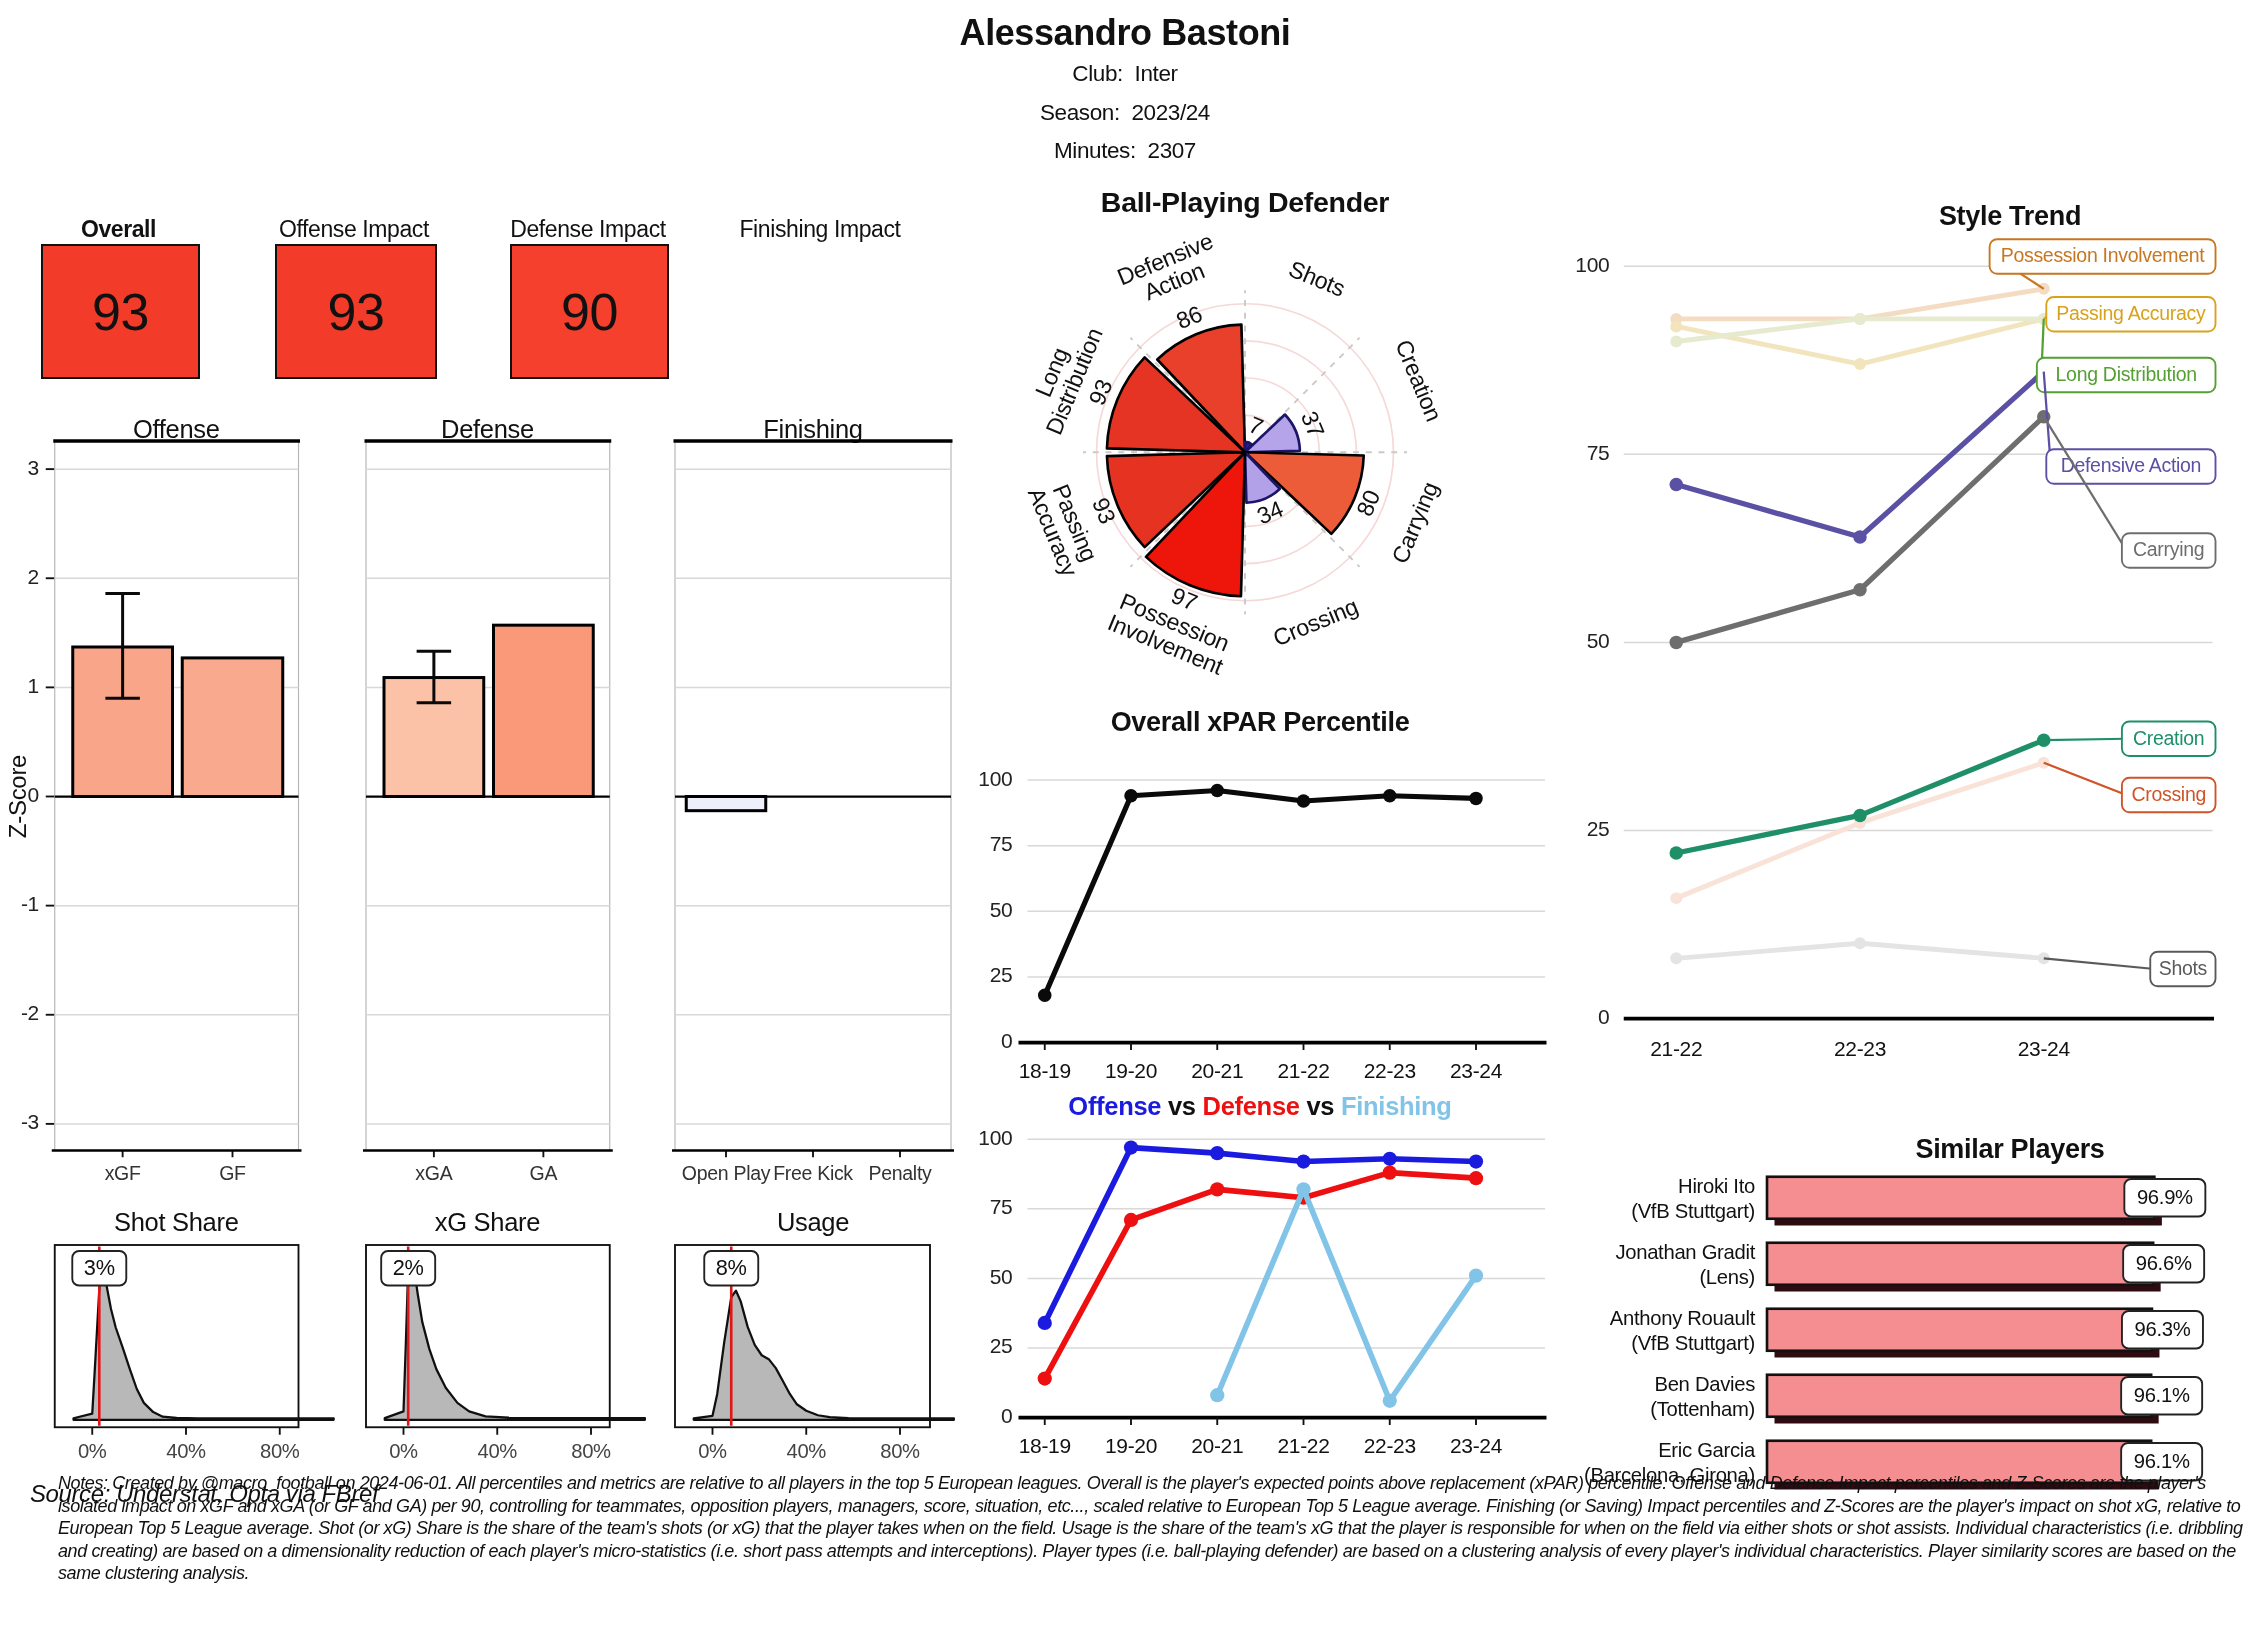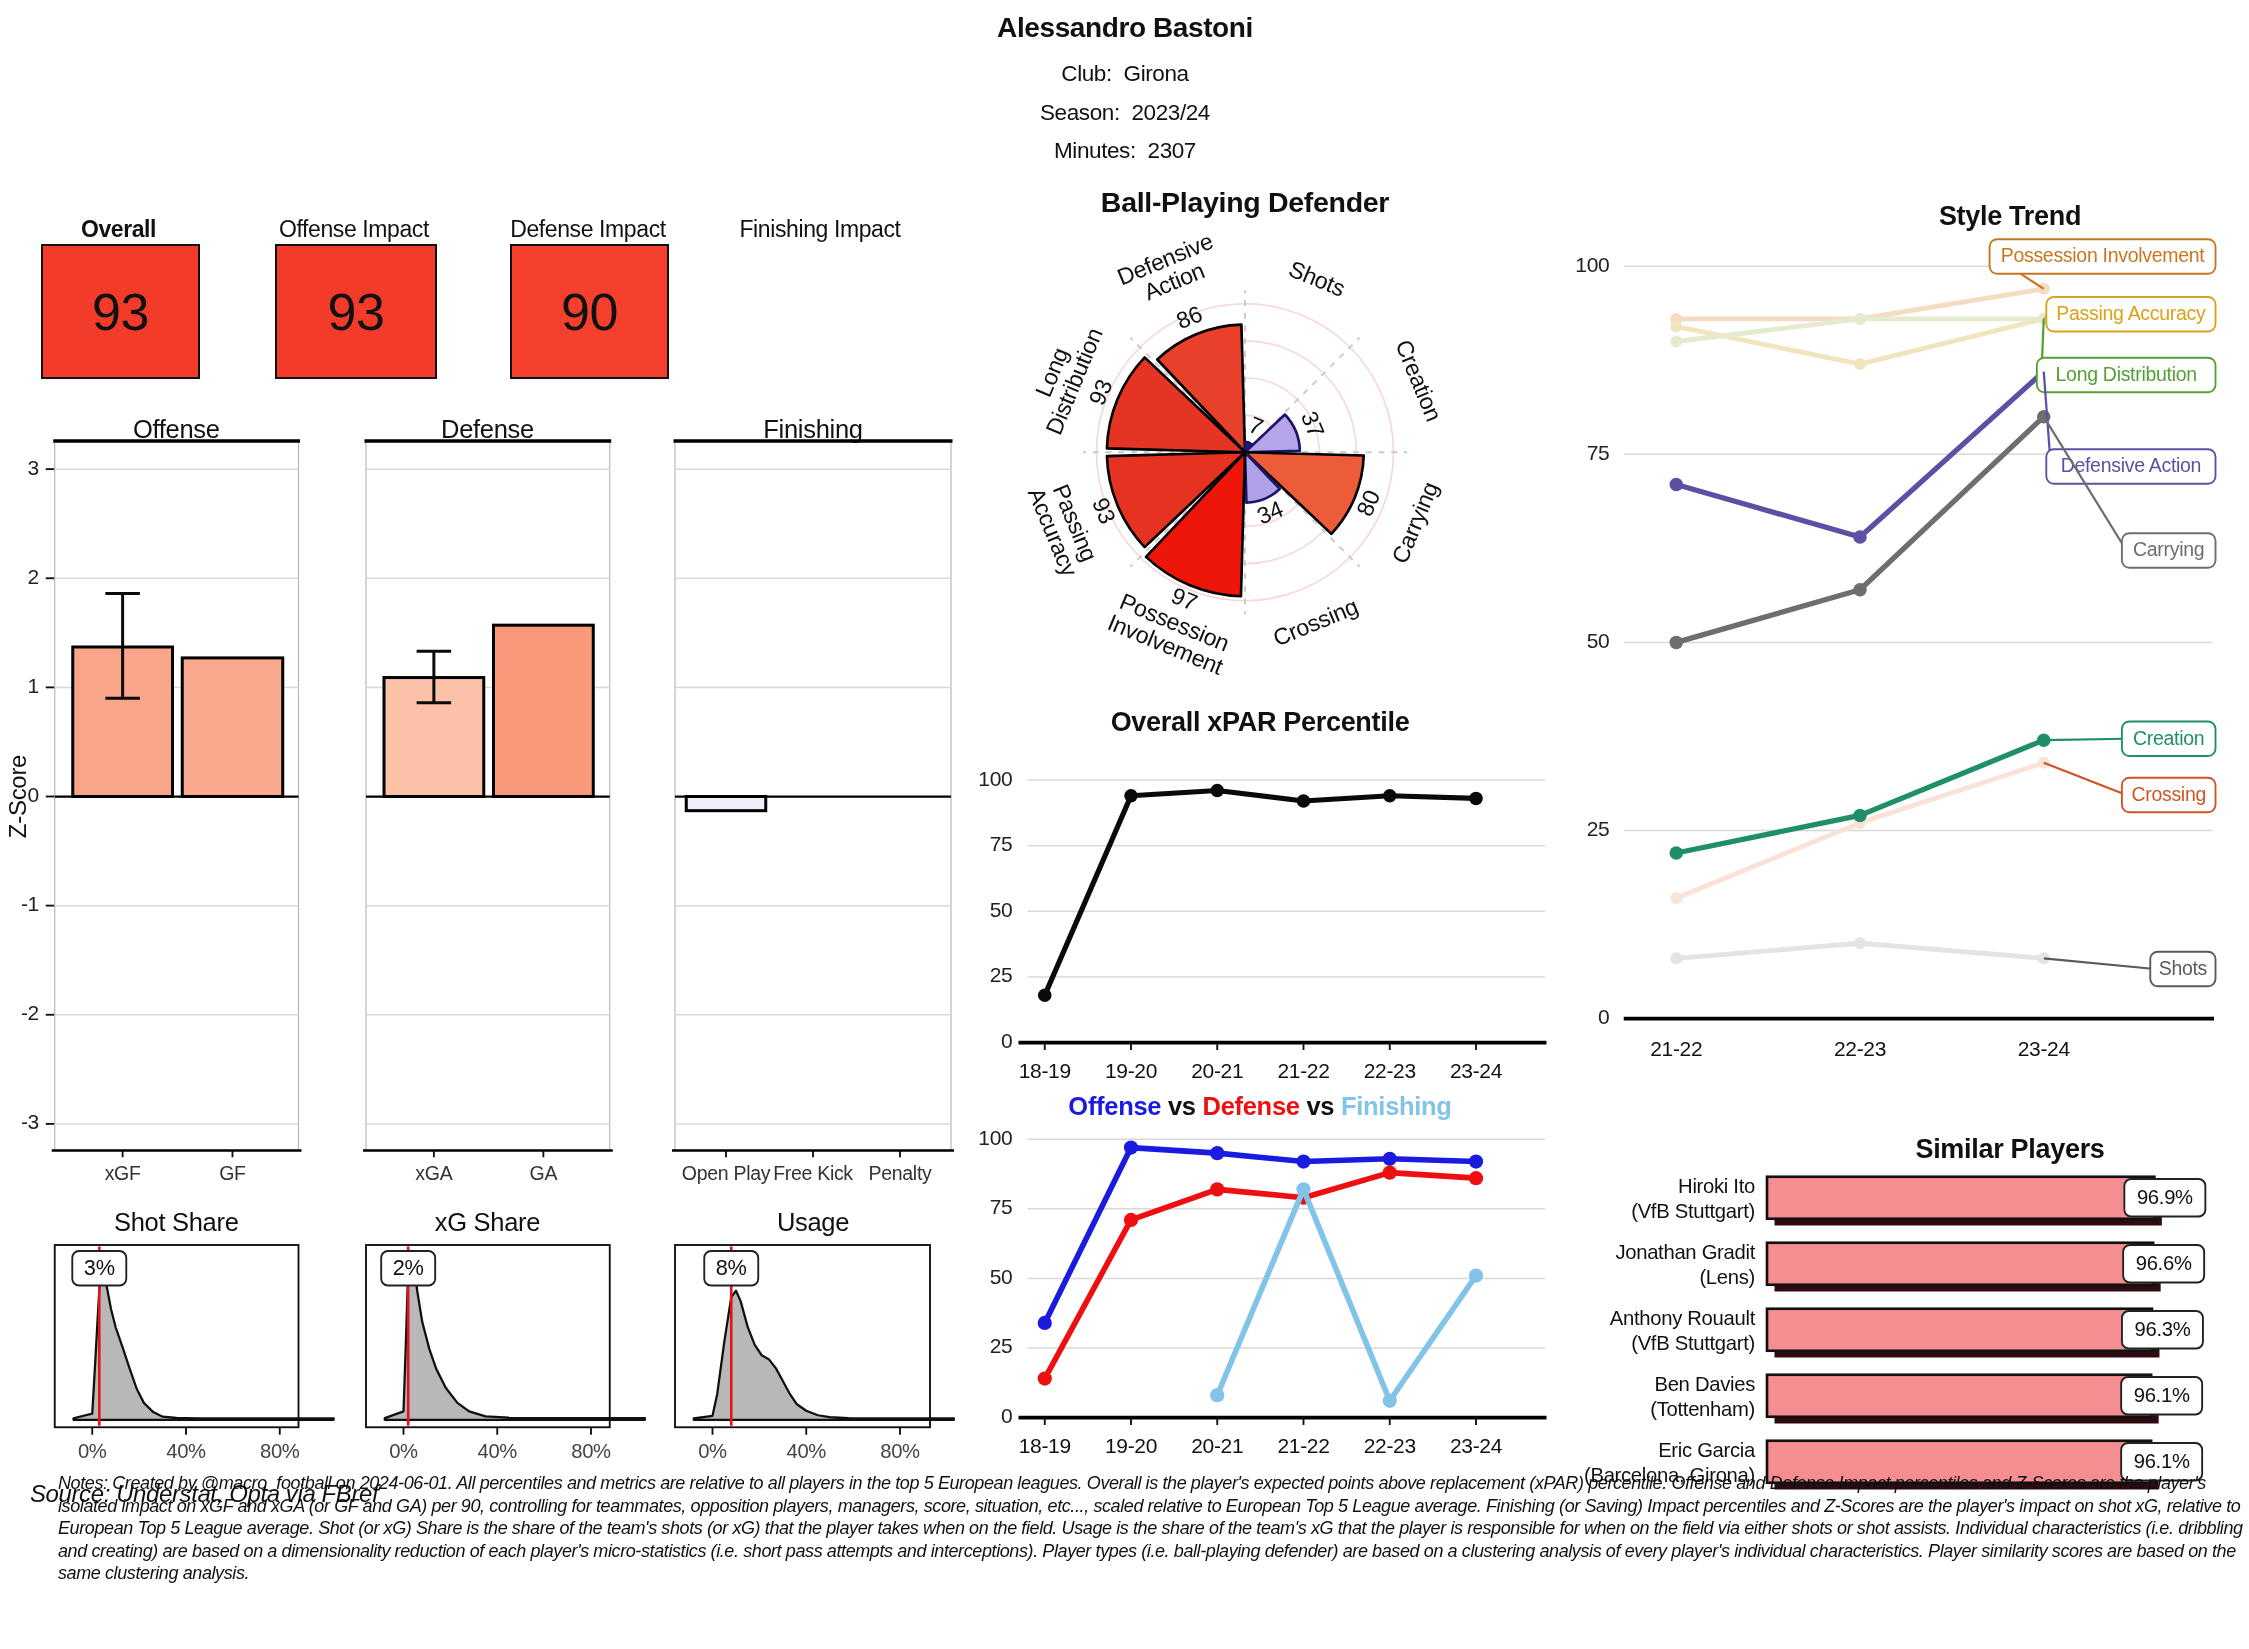--- a/index.html
+++ b/index.html
@@ -1,36 +1,36 @@
 <!DOCTYPE html>
 <html style="font-size:12px"><head>
 <meta charset="utf-8">
 <style>
   html,body{margin:0;padding:0;background:#fff;}
   #root{position:relative;width:2250px;height:1650px;background:#ffffff;
         font-family:"Liberation Sans", sans-serif;color:#111;letter-spacing:-0.4px;}
   .abs{position:absolute;}
-  #player-name{left:0;right:0;top:12px;font-size:28px;font-weight:bold;text-align:center;}
+  #player-name{left:0;right:0;top:12px;font-size:36px;font-weight:bold;text-align:center;}
   .meta-line{left:0;right:0;text-align:center;font-size:22.5px;}
   .stat-label{top:216px;width:180px;text-align:center;font-size:23px;}
   .stat-label.bold{font-weight:bold;}
   .stat-box{top:244px;height:131px;border:2.2px solid #111;display:flex;align-items:center;justify-content:center;
             font-size:52px;}
   #charts-svg{position:absolute;left:0;top:0;}
   #notes{left:30px;top:1472px;width:2197px;font-size:18px;font-style:italic;line-height:22.5px;color:#101010;margin-left:28px;}
   #source{left:30px;top:1480px;font-size:24px;font-style:italic;color:#101010;}
 </style>
 </head>
 <body>
 
 <div id="root">
 
   <div id="player-name" class="abs">Alessandro Bastoni</div>
   <div class="abs meta-line" style="top:61px;">
-    <span>Club:</span>&nbsp;&nbsp;<span>Girona</span>
+    <span>Club:</span>&nbsp;&nbsp;<span>Inter</span>
   </div>
   <div class="abs meta-line" style="top:100px;">
     <span>Season:</span>&nbsp;&nbsp;<span>2023/24</span>
   </div>
   <div class="abs meta-line" style="top:138px;">
     <span>Minutes:</span>&nbsp;&nbsp;<span>2307</span>
   </div>
 
   <div class="abs stat-label bold" style="left:28.5px;">Overall</div>
   <div class="abs stat-label" style="left:264px;">Offense Impact</div>

